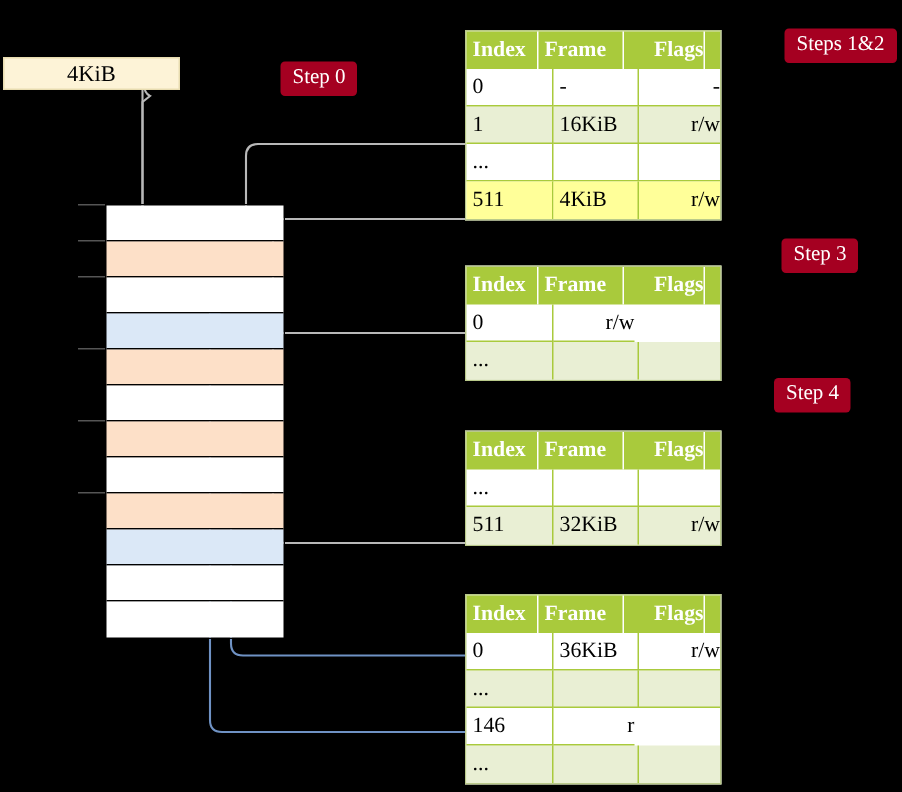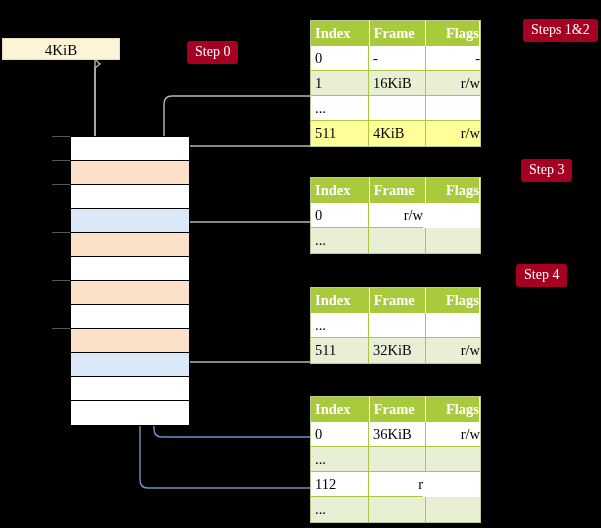--- a/index.html
+++ b/index.html
@@ -18,21 +18,21 @@
                 font-size:14.5px;line-height:24px;padding-left:4px;
                 color:#000;overflow:hidden;white-space:nowrap;}
   .ptable .row.head .cell{border-right:1px solid #fff;border-bottom:none;
                 color:#fff;font-weight:bold;font-size:14.5px;}
   .ptable .row:last-child .cell{border-bottom:none;}
   .ptable .cell:last-child{border-right:none;text-align:right;}
   .c-index{width:58px;}
   .c-frame{width:57px;}
   .c-flags{width:54px;}
   .hl{background:#ffff99;}
-  .row.head .c-index{width:59px;}
+  .row.head .c-index{width:48px;}
 
   
   .badge{position:absolute;background:#a50021;color:#fff;
          font-size:14px;line-height:18px;padding:2px 8px 3px 8px;
          border-radius:3px;white-space:nowrap;text-align:center;}
 
   
   .kbox{position:absolute;background:#fdf3d7;border:1px solid #e8dcb0;
         box-sizing:border-box;font-size:15px;line-height:22px;
         text-align:center;color:#000;}
@@ -196,31 +196,31 @@
           <div class="cell c-index">0</div>
           <div class="cell c-frame">36KiB</div>
           <div class="cell c-flags">r/w</div>
         </div>
         <div class="row alt">
           <div class="cell c-index">...</div>
           <div class="cell c-frame"></div>
           <div class="cell c-flags"></div>
         </div>
         <div class="row">
-          <div class="cell c-index">112</div>
+          <div class="cell c-index">146</div>
           <div class="cell c-flags">r</div>
         </div>
         <div class="row alt">
           <div class="cell c-index">...</div>
           <div class="cell c-frame"></div>
           <div class="cell c-flags"></div>
         </div>
       </div>
     </div>
 
   <div id="badges-host">
       <div class="badge" style="left: 523px; top: 19px;">Steps 1&amp;2</div>
       <div class="badge" style="left: 187px; top: 41px;">Step 0</div>
       <div class="badge" style="left: 521px; top: 159px;">Step 3</div>
-      <div class="badge" style="left: 516px; top: 264px;">Step 4</div>
+      <div class="badge" style="left: 516px; top: 252px;">Step 4</div>
     </div>
 
 </div>
 
 </body></html>

